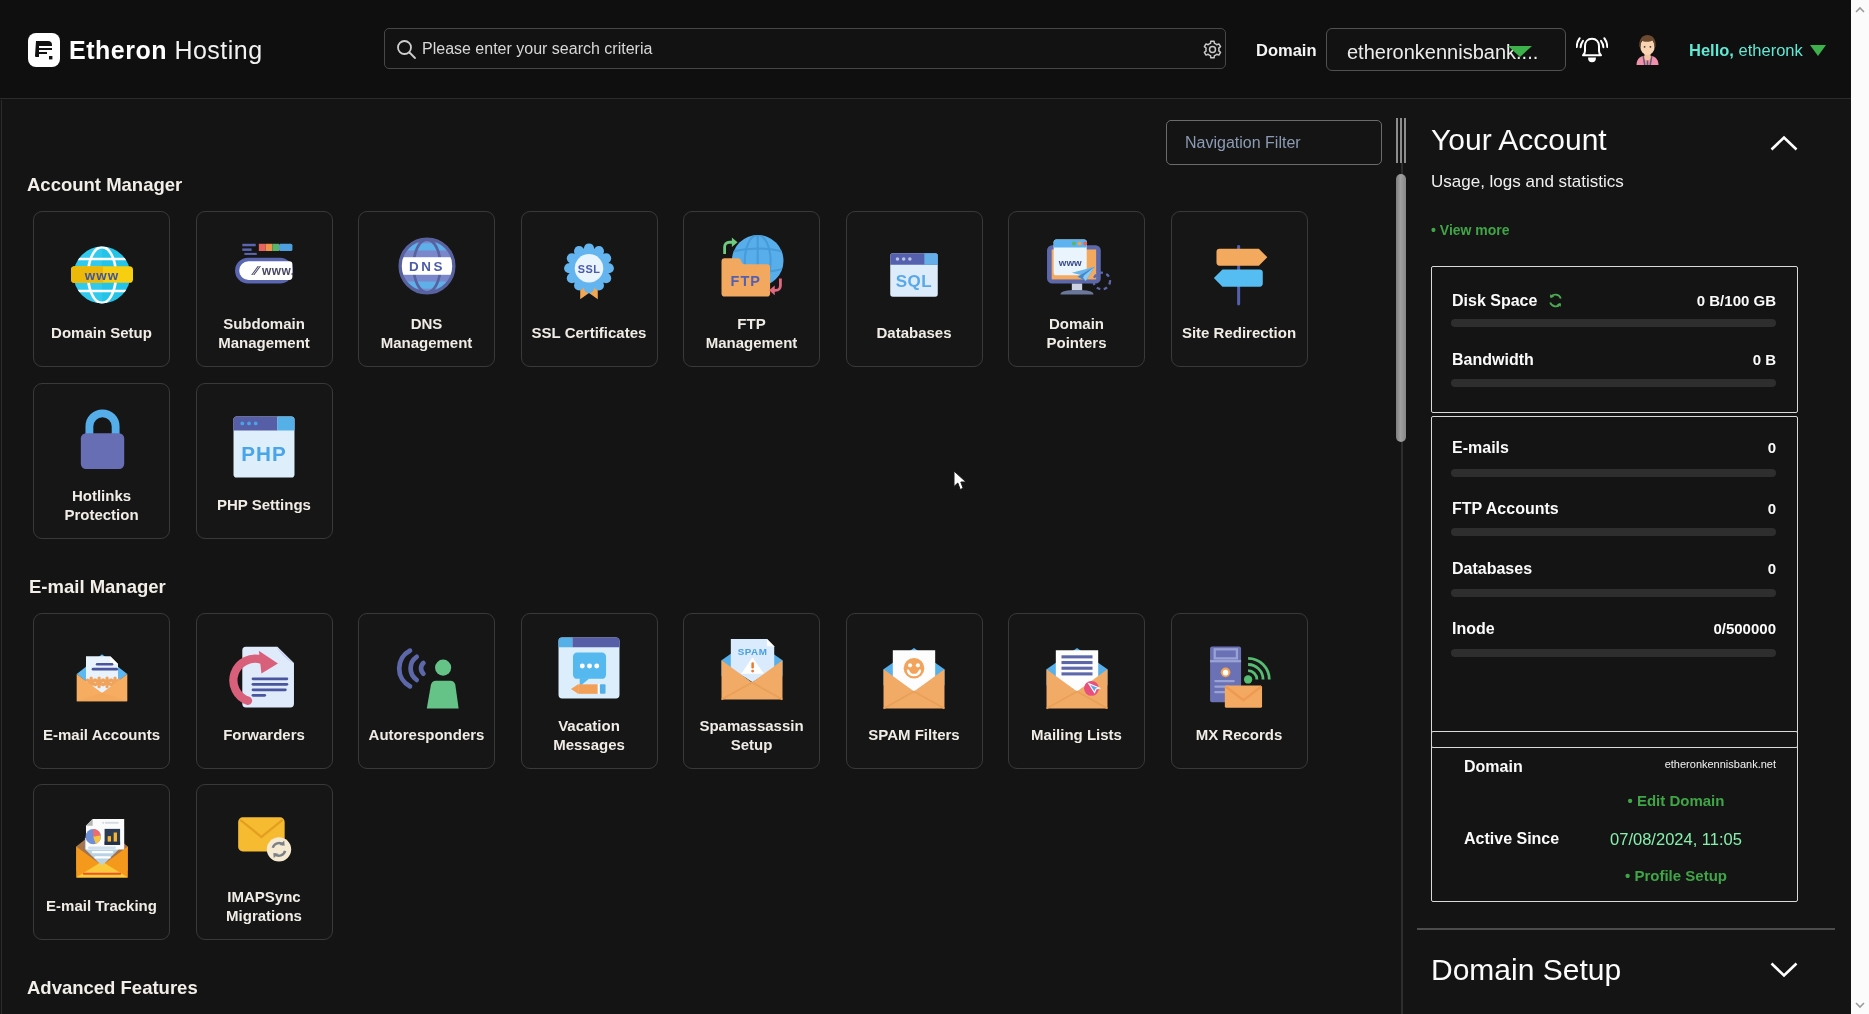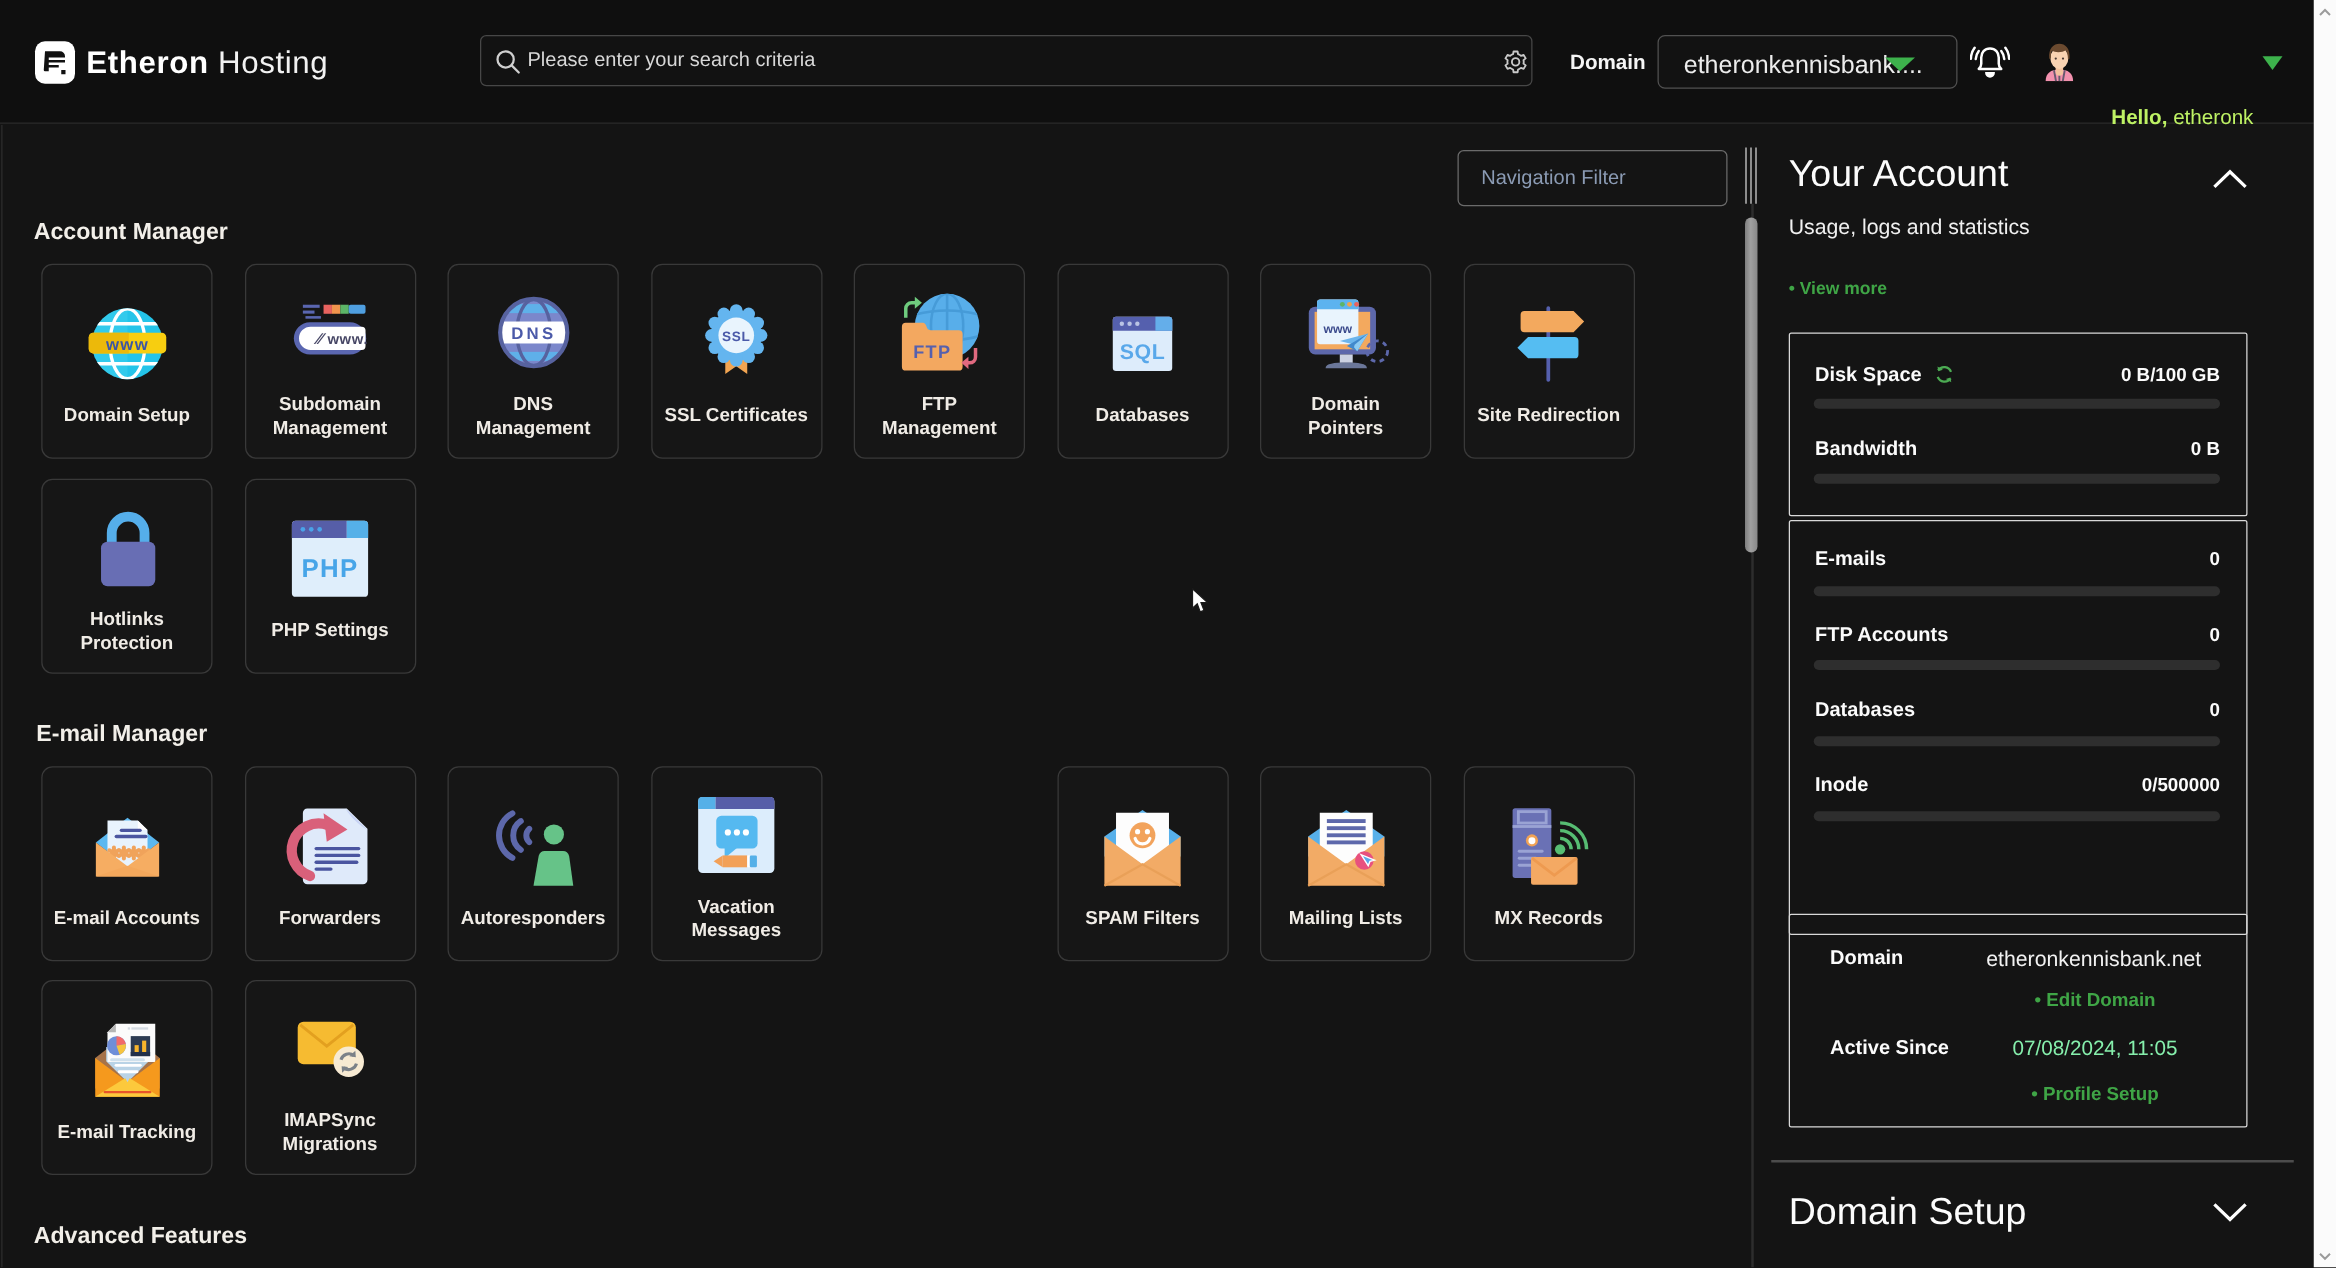--- a/index.html
+++ b/index.html
@@ -17,21 +17,21 @@
 #logo-txt span { font-weight:normal; color:#f2f2f2; }
 #search { position:absolute; left:384px; top:28px; width:842px; height:41px;
   border:1px solid #474747; border-radius:5px; background:#121212; }
 #search .ph { position:absolute; left:37px; top:11px; font-size:16px; color:#d8d8d8; }
 #dom-lbl { position:absolute; left:1256px; top:41px; font-size:16.5px; font-weight:bold; color:#f5f5f5; }
 #dom-sel { position:absolute; left:1326px; top:28px; width:240px; height:43px;
   border:1px solid #515151; border-radius:6px; background:#121212; }
 #dom-sel .txt { position:absolute; left:20px; top:12px; font-size:20px; color:#ededed; }
 .caret { width:0; height:0; border-left:8px solid transparent; border-right:8px solid transparent;
   border-top:11px solid #3db24c; position:absolute; }
-#hello { position:absolute; left:1689px; top:41px; font-size:16.5px; color:#bef264;margin-top:44px; }
+#hello { position:absolute; left:1689px; top:41px; font-size:16.5px; color:#5eead4; }
 #hello b { font-weight:bold; }
 
 
 #pagebar { position:absolute; left:1851px; top:0; width:18px; height:1014px; background:#fbfbfb; }
 #pagebar .up, #pagebar .dn { position:absolute; left:3px; width:12px; height:12px; color:#9b9b9b; font-size:12px; }
 #innerbar-track { position:absolute; left:1401px; top:163px; width:2px; height:851px; background:#2d2d2d; }
 #innerbar-thumb { position:absolute; left:1396px; top:174px; width:10px; height:268px; border-radius:5px;
   background:linear-gradient(90deg,#7e7e7e,#a0a0a0 45%,#888); }
 #handle { position:absolute; left:1396px; top:118px; width:10px; height:45px;
   background:repeating-linear-gradient(90deg,#8d8d8d 0,#8d8d8d 1.6px,transparent 1.6px,transparent 4px); }
@@ -384,20 +384,34 @@
       <circle cx="37.5" cy="28" r="2.4" fill="#fff"></circle>
       <path d="M21 40 v8 l9.5 -8 z" fill="#55b9f0"></path>
       <path d="M19.5 45.8 h19 v9.2 h-19 z" fill="#f2a057"></path>
       <path d="M19.5 45.8 l-7 4.6 l7 4.6 z" fill="#f2a057"></path>
       <rect x="38.5" y="45.8" width="2" height="9.2" fill="#fff"></rect>
       <rect x="40.5" y="45.8" width="5.5" height="9.2" rx="1" fill="#55b0e8"></rect>
     </svg>
     <div class="lbl">Vacation<br>Messages</div>
   </div>
 
+  <div class="card two" style="left:683px;top:613px">
+    <svg class="ic" viewBox="0 0 60 60">
+      <path d="M0.5 22.5 L30 2 L59.5 22.5 L59.5 38 L0.5 38 Z" fill="#57b0ea"></path>
+      <path d="M9.5 2 H44.5 L51.5 9 V30 L30.5 43.8 L9.5 30 Z" fill="#d9ebfc"></path>
+      <path d="M44.5 2 L51.5 9 H44.5 Z" fill="#fff"></path>
+      <text x="30.5" y="17.5" text-anchor="middle" font-size="9.5" font-weight="bold" fill="#4aa0e0" letter-spacing="0.5">SPAM</text>
+      <path d="M30.5 19.5 L41.5 35.5 H19.5 Z" fill="#fff"></path>
+      <rect x="29.4" y="24.5" width="2.4" height="6" rx="1.2" fill="#ee7733"></rect>
+      <circle cx="30.6" cy="33" r="1.4" fill="#ee7733"></circle>
+      <path d="M0.5 22.5 V60.5 H59.5 V22.5 L30 44 Z" fill="#f2ab66"></path>
+      <path d="M0.5 60.5 L30 44 L59.5 60.5" stroke="#e9a058" stroke-width="1.8" fill="none"></path>
+    </svg>
+    <div class="lbl">Spamassassin<br>Setup</div>
+  </div>
 
   <div class="card" style="left:845.5px;top:613px">
     <svg class="ic" viewBox="0 0 60 60">
       <path d="M0.5 22.5 L30 2 L59.5 22.5 L59.5 38 L0.5 38 Z" fill="#57b0ea"></path>
       <path d="M9.5 4 H50.5 V30 L30 44.5 L9.5 30 Z" fill="#fdfdfd"></path>
       <circle cx="30" cy="21.5" r="10" fill="#f2a35c"></circle>
       <circle cx="26.2" cy="18.7" r="2" fill="#fff"></circle>
       <circle cx="33.8" cy="18.7" r="2" fill="#fff"></circle>
       <path d="M24.3 24 a6 6 0 0 0 11.4 0" fill="none" stroke="#fff" stroke-width="2.5" stroke-linecap="round"></path>
       <path d="M0.5 22.5 V60.5 H59.5 V22.5 L30 44 Z" fill="#f2ab66"></path>
@@ -520,21 +534,21 @@
     <div class="srow-lbl" style="top:143px">Databases</div>
     <div class="srow-val" style="top:143px">0</div>
     <div class="sbar" style="top:172px"></div>
     <div class="srow-lbl" style="top:203px">Inode</div>
     <div class="srow-val" style="top:203px">0/500000</div>
     <div class="sbar" style="top:232px"></div>
   </div>
 
   <div class="sbox" style="top:731px;height:171px">
     <div class="srow-lbl" style="left:32px;top:26px">Domain</div>
-    <div class="abs" style="right:36px;top:26px;font-size:17px;color:#f2f2f2">etheronkennisbank.net</div>
+    <div class="abs" style="right:21px;top:26px;font-size:11px;color:#f2f2f2">etheronkennisbank.net</div>
     <div class="abs green" style="left:134px;top:60px;width:220px;text-align:center;font-size:15px">• Edit Domain</div>
     <div class="srow-lbl" style="left:32px;top:98px">Active Since</div>
     <div class="abs" style="left:134px;top:98px;width:220px;text-align:center;font-size:16.5px;color:#86efac">07/08/2024, 11:05</div>
     <div class="abs green" style="left:134px;top:135px;width:220px;text-align:center;font-size:15px">• Profile Setup</div>
   </div>
 
   <div id="sep"></div>
   <div class="side-h1" style="top:953px">Domain Setup</div>
   <svg class="chev" style="left:1769px;top:960px" viewBox="0 0 30 20">
     <path d="M2.5 3.5 L15 15.5 L27.5 3.5" fill="none" stroke="#fff" stroke-width="2.6"></path>

